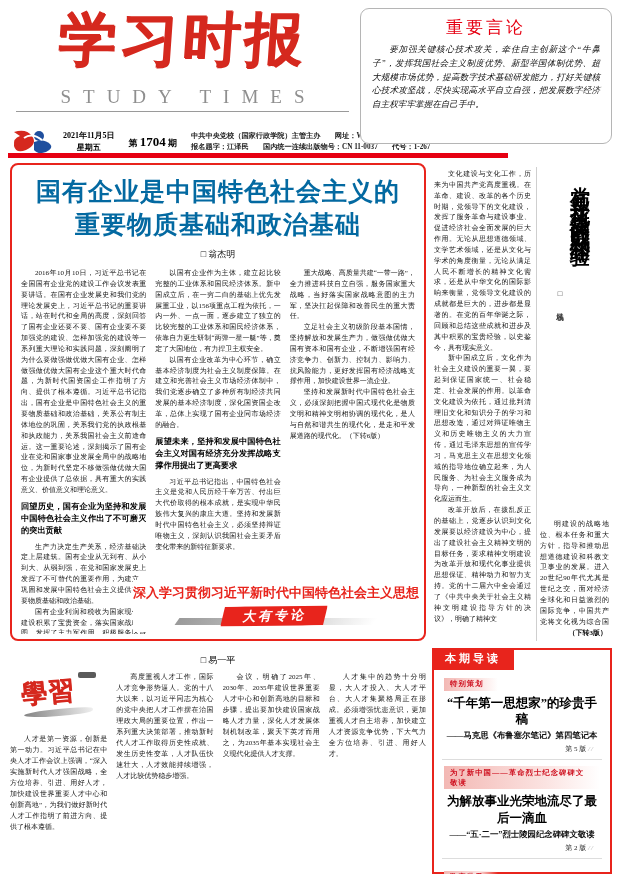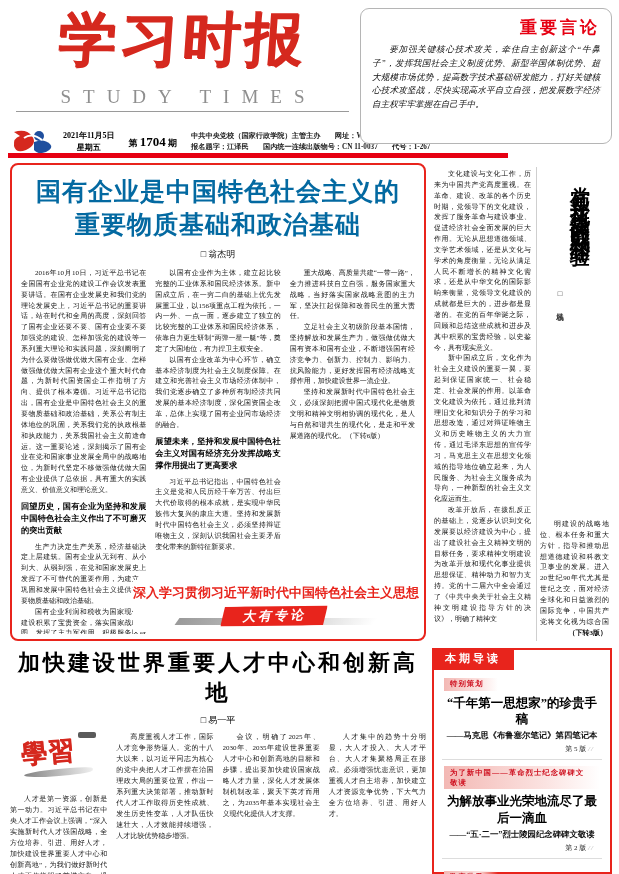--- a/index.html
+++ b/index.html
@@ -17,21 +17,21 @@
   .info-row { display:flex; align-items:center; gap:7px; margin-top:16px; padding-left:2px; }
   .emblem { flex:0 0 auto; }
   .date-block { font-size:8px; font-weight:bold; text-align:center; line-height:1.5; white-space:nowrap; }
   .vline { width:1px; height:20px; background:#555; }
   .issue { font-size:9px; font-weight:bold; white-space:nowrap; }
   .issue b { font-size:13px; }
   .pub-block { font-size:7.2px; font-weight:bold; line-height:1.6; white-space:nowrap; color:#222; }
 
   .quote-box { position:absolute; right:0; top:8px; width:252px; height:136px;
                border:1px solid #b5b5b5; border-radius:9px; padding:7px 11px 5px; background:#fff; }
-  .quote-title { color:#e60012; font-weight:700; font-size:17px; text-align:right; letter-spacing:3px; }
+  .quote-title { color:#e60012; font-weight:400; font-size:17px; text-align:center; letter-spacing:3px; }
   .quote-body { margin-top:4px; font-size:8.6px; line-height:1.6; text-align:justify;
                 text-indent:2em; font-style:italic; color:#111; }
 
   .red-rule { position:absolute; left:8px; top:153px; width:500px; height:5px; background:#e60012; }
 
   
   .main { position:absolute; top:163px; left:10px; width:602px; height:478px; display:flex; gap:6px; }
 
   .lead-box { width:416px; height:100%; border:2px solid #e8241c; border-radius:8px;
               padding:10px 9px 6px; position:relative; overflow:hidden; }
@@ -209,21 +209,20 @@
             <p>明建设的战略地位、根本任务和重大方针，指导和推动思想道德建设和科教文卫事业的发展。进入20世纪90年代尤其是世纪之交，面对经济全球化和日益激烈的国际竞争，中国共产党将文化视为综合国力的重要内容、综合国力竞争的重要组成部分，视为社会发展的重要支撑，由此提出了发展中国特色社会主义文化、建设社会主义文化强国的目标。党中央先后作出一系列决议、决定，通过不断深化文化体制改革，解放文化生产力，促进文化事业繁荣，发挥了文化引领风尚、教育人民、服务社会、推动发展的作用。</p>
           </div>
         <div class="r-cont">（下转3版）</div>
       </div>
     </div>
   </div>
 
   <div class="bottom">
 
     <div class="bottom-article">
-      <div class="b-headline">加快建设世界重要人才中心和创新高地</div>
       <div class="b-byline">□ 易一平</div>
       <div class="b-cols">
         <div class="b-col">
           <div class="paper-logo">
             <span class="logo-zh">學習</span><span class="logo-seal">评论</span>
             <div class="logo-brush"></div>
           </div>
           <div>
               <p>人才是第一资源，创新是第一动力。习近平总书记在中央人才工作会议上强调，“深入实施新时代人才强国战略，全方位培养、引进、用好人才，加快建设世界重要人才中心和创新高地”，为我们做好新时代人才工作指明了前进方向、提供了根本遵循。</p>
             </div>

